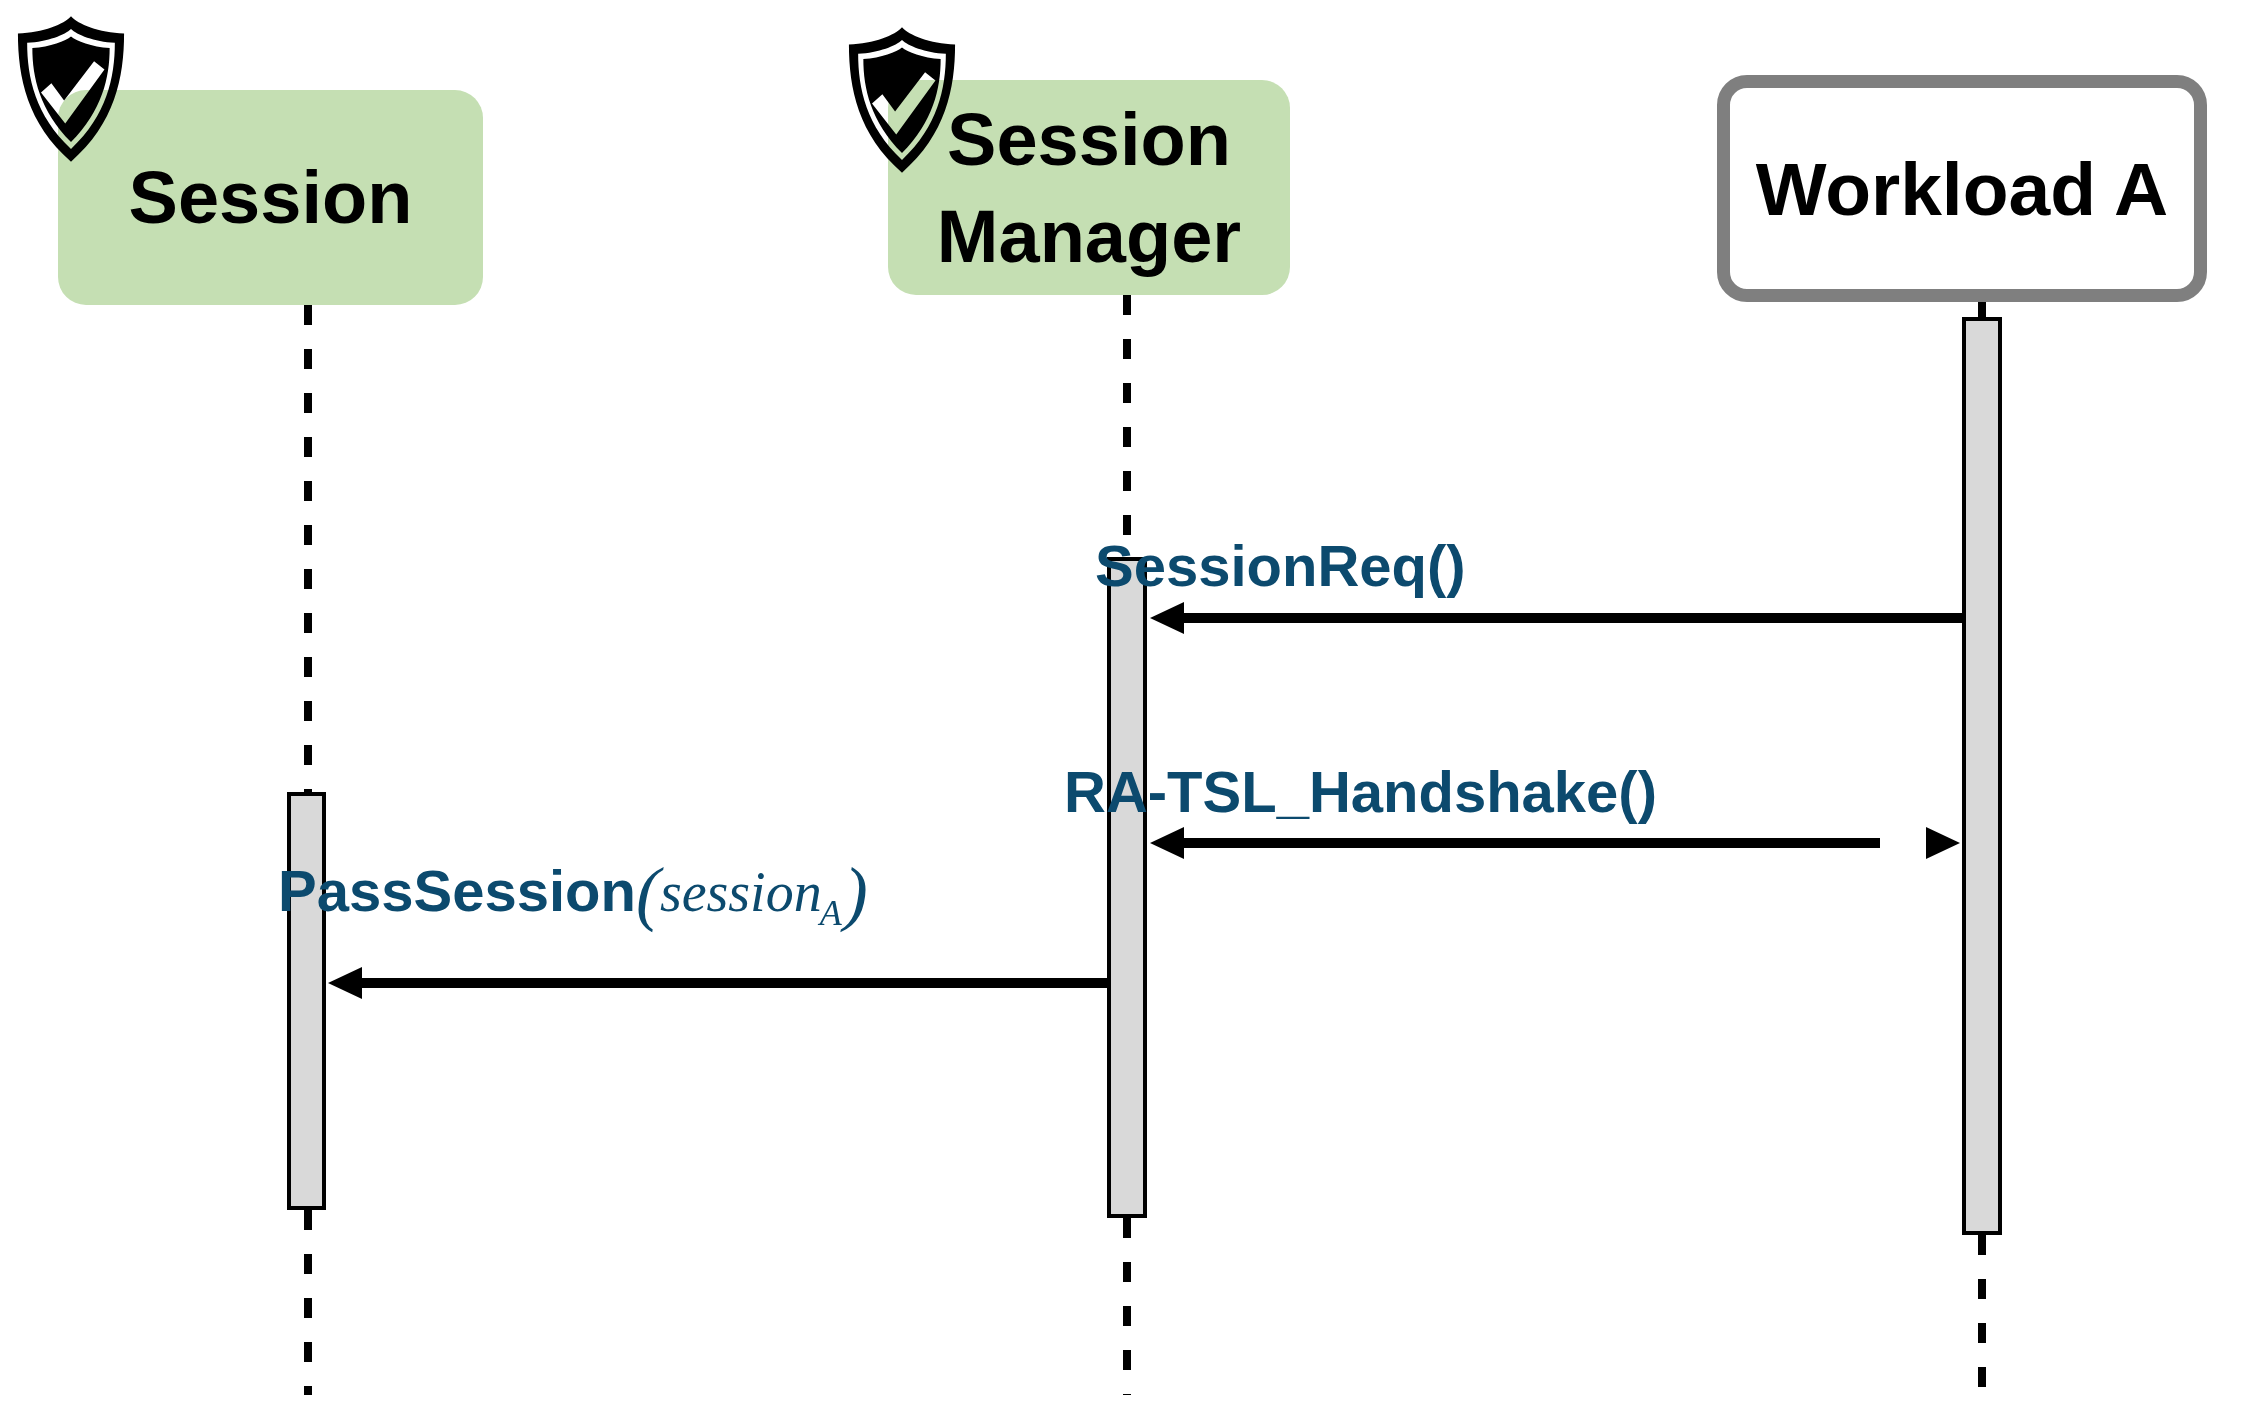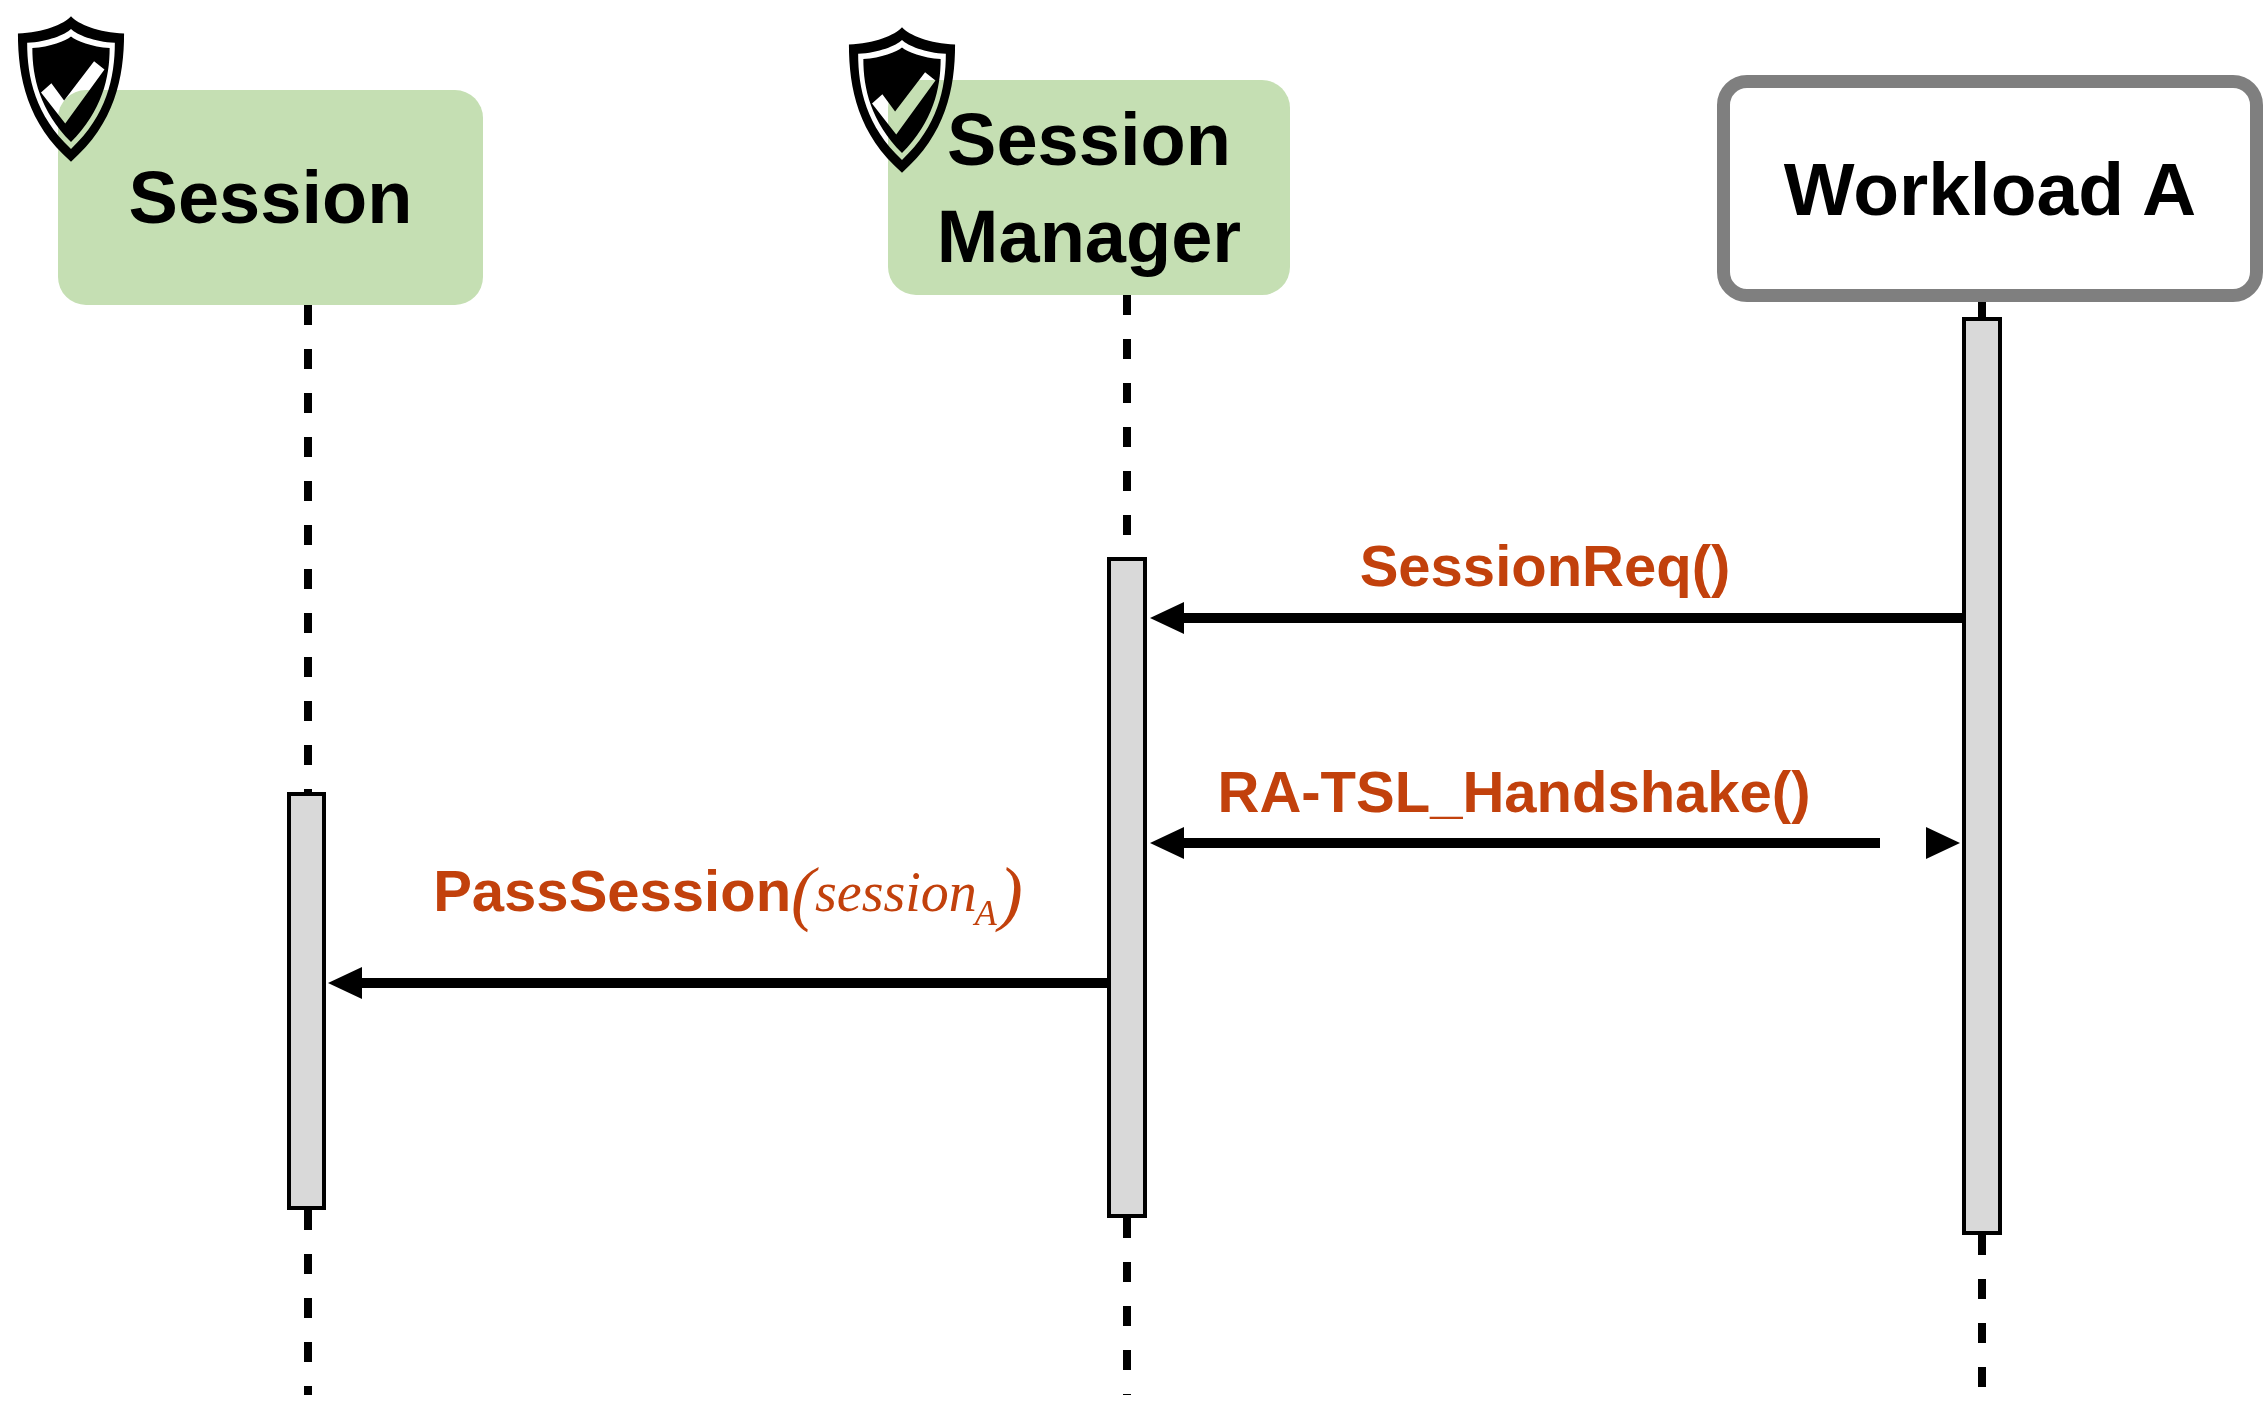--- a/index.html
+++ b/index.html
@@ -55,25 +55,25 @@
   .head-right{
     position:absolute;width:0;height:0;
     border-top:16px solid transparent;
     border-bottom:16px solid transparent;
     border-left:34px solid #000;
   }
   
   .msg-label{
     position:absolute;
     width:900px;
-    text-align:center;
+    text-align:left;
     white-space:nowrap;
     font-size:58px;
     font-weight:bold;
-    color:#c2410c;
+    color:#0c4a6e;
   }
   .math{
     font-family:"Liberation Serif", serif;
     font-style:italic;
     font-weight:normal;
     font-size:56px;
   }
   .math .paren{
     font-size:72px;
     vertical-align:-6px;
@@ -103,21 +103,21 @@
 
   <div class="pbox green" style="left:58px;top:90px;width:425px;height:215px;">
     <div>Session</div>
   </div>
 
   <div class="pbox green" style="left:888px;top:80px;width:402px;height:215px;">
     <div>Session</div>
     <div>Manager</div>
   </div>
 
-  <div class="pbox plain" style="left:1717px;top:75px;width:546px;height:227px;">
+  <div class="pbox plain" style="left:1717px;top:75px;width:490px;height:227px;">
     <div>Workload A</div>
   </div>
 
   <svg class="shield" style="left:12px;top:14px;" width="118" height="150" viewBox="0 0 100 130">
     <path fill="#000" fill-rule="evenodd" d="
       M50,2 C56,9 74,16 96,17 C96,55 88,95 50,128 C12,95 4,55 4,17 C26,16 44,9 50,2 Z
       M50,13 C55,18 70,24 88,25 C88,55 81,88 50,117 C19,88 12,55 12,25 C30,24 45,18 50,13 Z
       M50,19.5 C54.5,23.5 68,28.5 83.5,29.5 C83.5,55 77,84 50,111 C23,84 16.5,55 16.5,29.5 C32,28.5 45.5,23.5 50,19.5 Z
       M24,68 L33,60 L44,75 L70,41 L79,48 L45,95 Z"></path>
   </svg>

